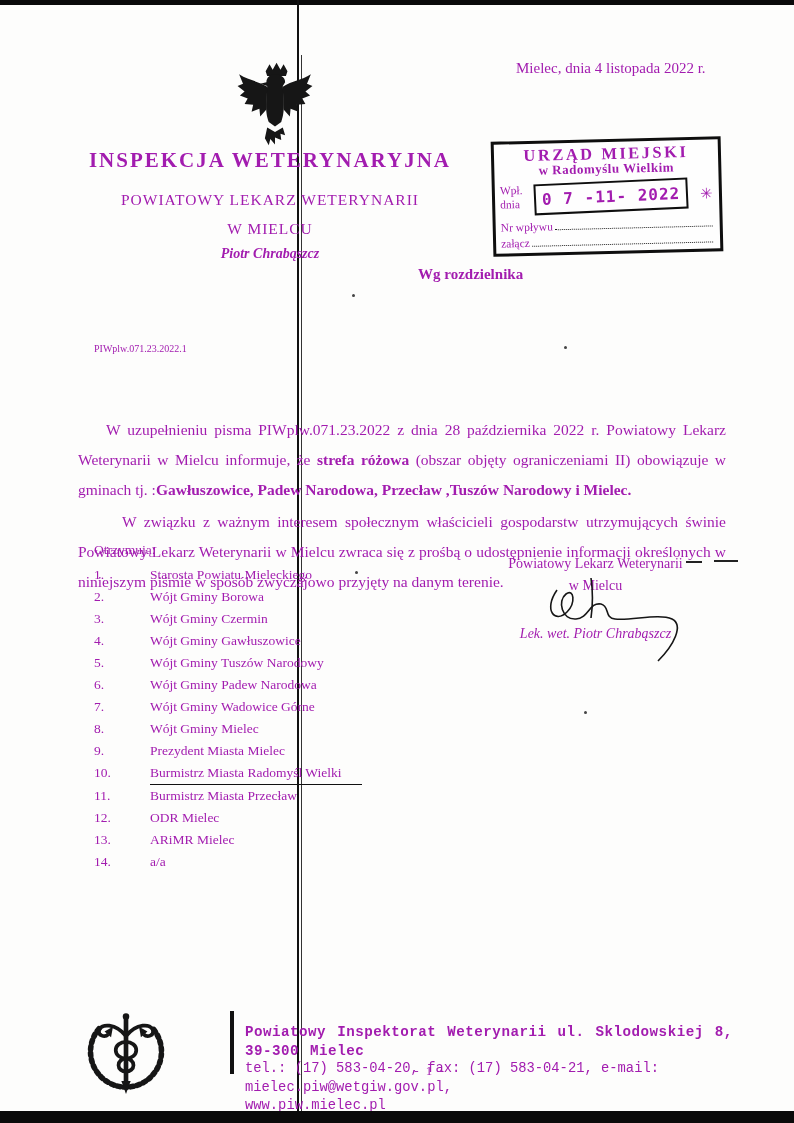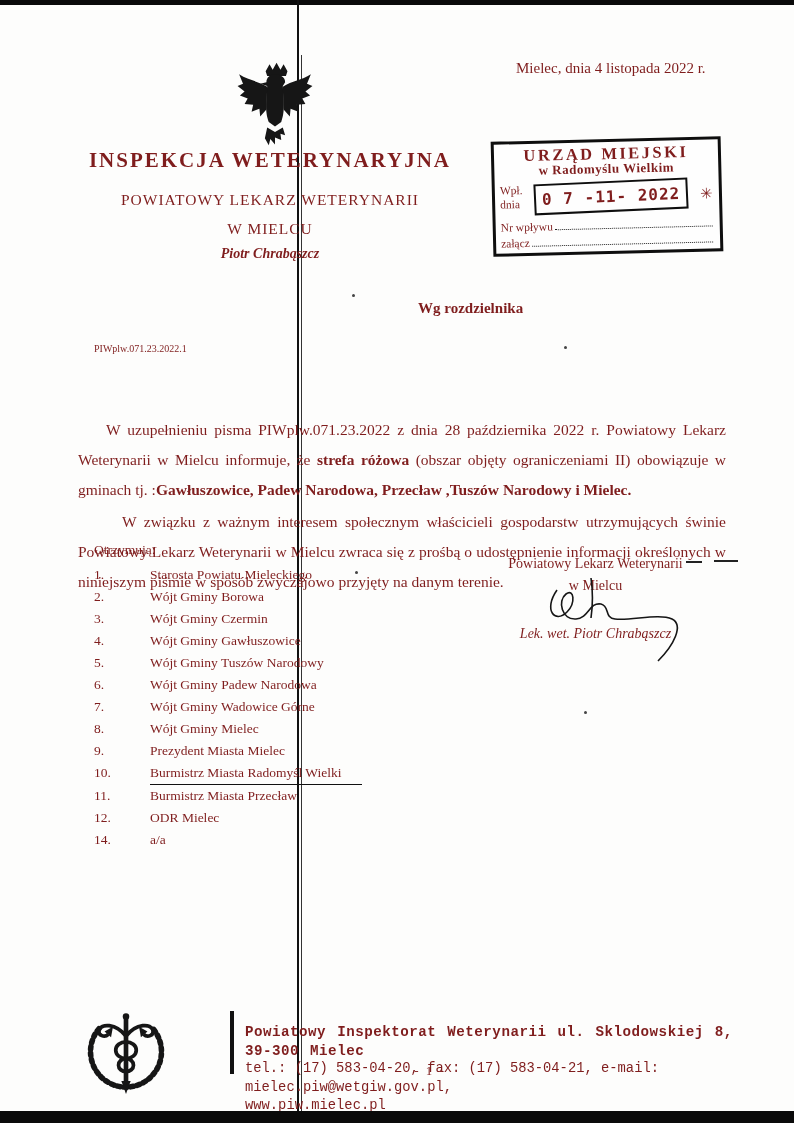--- a/index.html
+++ b/index.html
@@ -1,17 +1,17 @@
 <!DOCTYPE html>
 <html><head>
 <meta charset="utf-8">
 <style>
   html,body{margin:0;padding:0;background:#888;}
   .page{position:relative;width:794px;height:1123px;background:#fdfdfc;overflow:hidden;
-        font-family:"Liberation Serif",serif;color:#7f1d1d;margin:0 auto;}
+        font-family:"Liberation Serif",serif;color:#a21caf;margin:0 auto;}
   .abs{position:absolute;}
   
   .top-bar{left:0;top:0;width:794px;height:5px;background:#0a0a0a;}
   .bottom-bar{left:0;top:1111px;width:794px;height:12px;background:#0a0a0a;}
   .scan-line-1{left:297px;top:0;width:2px;height:1123px;background:#111;}
   .scan-line-2{left:301px;top:55px;width:1px;height:1068px;background:#333;}
   .speck{width:3px;height:3px;background:#444;border-radius:50%;}
   
   .date-line{left:516px;top:60px;font-size:15px;}
   .org-l1{left:70px;top:148px;width:400px;text-align:center;font-size:21px;font-weight:bold;letter-spacing:2px;}
@@ -25,21 +25,21 @@
   .stamp-t2{text-align:center;font-size:13px;font-weight:bold;letter-spacing:.5px;line-height:1.1;}
   .stamp-row{display:flex;align-items:center;margin-top:4px;}
   .stamp-wpl{font-size:11.5px;line-height:1.2;width:34px;}
   .date-box{border:2.5px solid #0e0e0e;padding:4px 6px;transform:rotate(-1.2deg);
             font-family:"DejaVu Sans Mono",monospace;font-weight:bold;font-size:16px;
             letter-spacing:1px;white-space:nowrap;}
   .stamp-star{font-size:15px;margin-left:12px;}
   .dotted-row{display:flex;align-items:baseline;font-size:11.5px;margin-top:6px;}
   .dotted-fill{flex:1;border-bottom:1.6px dotted #222;margin:0 2px;height:10px;}
   
-  .distribution{left:418px;top:300px;font-size:15px;font-weight:bold;}
+  .distribution{left:418px;top:266px;font-size:15px;font-weight:bold;}
   .reference{left:94px;top:343px;font-size:10px;}
   .paras{left:78px;top:372px;width:648px;font-size:15.5px;line-height:30px;text-align:justify;margin-top:43px;}
   .paras p{margin:0;}
   .p1{text-indent:28px;}
   .p2{text-indent:44px;margin-top:2px !important;}
   
   .recips{left:94px;top:542px;font-size:13.5px;}
   .recips-heading{margin-bottom:6px;}
   .recipient-row{display:flex;line-height:22px;}
   .recipient-num{width:56px;}
@@ -174,20 +174,24 @@
         <div class="recipient-row">
           <span class="recipient-num">11.</span>
           <span class="recipient-label">Burmistrz Miasta Przecław</span>
         </div>
 
         <div class="recipient-row">
           <span class="recipient-num">12.</span>
           <span class="recipient-label">ODR Mielec</span>
         </div>
 
+        <div class="recipient-row">
+          <span class="recipient-num">13.</span>
+          <span class="recipient-label">ARiMR Mielec</span>
+        </div>
 
         <div class="recipient-row">
           <span class="recipient-num">14.</span>
           <span class="recipient-label">a/a</span>
         </div>
       </div>
   </div>
 
   <div class="abs sig">
     <div>Powiatowy Lekarz Weterynarii</div>

